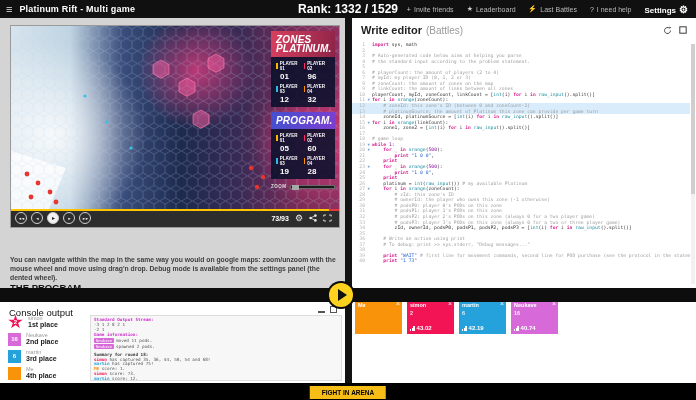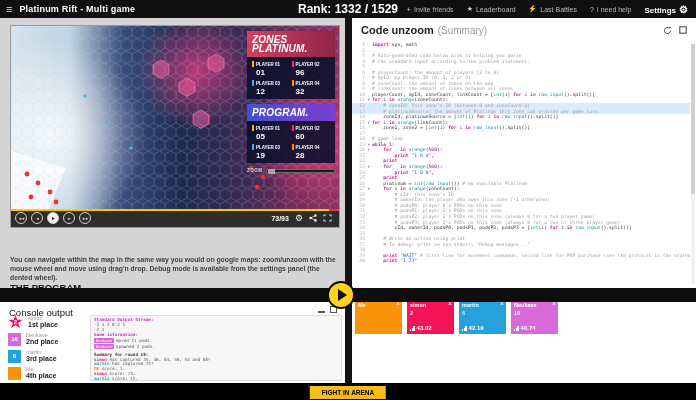--- a/index.html
+++ b/index.html
@@ -33,21 +33,21 @@
   #progress .done { position:absolute; left:0; top:0; height:2px; width:318px; background:#ffc400; }
   #progress .tip  { position:absolute; right:0; top:0; height:2px; width:10px; background:#e23a3a; }
   .ctl-btn { width:12px; height:12px; border-radius:50%; border:1px solid #cfcfcf; color:#e8e8e8; font-size:4px; display:flex; align-items:center; justify-content:center; margin-left:4px; cursor:pointer; background:transparent; letter-spacing:-1px; }
   .ctl-btn.play { background:#f2f2f2; color:#222; font-size:5px; }
   #ctl-right { margin-left:auto; display:flex; align-items:center; gap:6px; padding-right:7px; color:#fff; }
   #frame-counter { font-size:7px; font-weight:bold; }
   #ctl-gear { font-size:9px; color:#e8e8e8; cursor:pointer; line-height:1; }
   .svg-icon { display:block; cursor:pointer; }
 
   
-  #overlay-col { position:absolute; top:5px; right:4px; width:88px; }
+  #overlay-col { position:absolute; top:5px; right:4px; width:64px; }
   .game-panel { margin-bottom:5px; }
   .panel-head { color:#fff; font-weight:bold; font-style:italic; font-size:10px; line-height:9px; padding:4px 5px; letter-spacing:.2px; transform-origin:left; }
   .zones-head { background:linear-gradient(100deg,#d8405f 0%,#8e2448 100%); }
   .plat-head  { background:linear-gradient(100deg,#4350cf 0%,#7b3fd0 100%); }
   .panel-body { background:rgba(9,16,43,.88); padding:4px 8px 3px 5px; display:grid; grid-template-columns:1fr 1fr; gap:3px 4px; }
   .pstat .plabel { display:flex; align-items:center; gap:2px; font-size:4.5px; font-weight:bold; color:#fff; }
   .pstat .pbar { width:2px; height:6px; }
   .pstat .pvalue { color:#fff; font-weight:bold; font-size:8px; margin:1px 0 0 4px; }
   #zoom-row { display:flex; align-items:center; gap:3px; margin-top:2px; }
   #zoom-label { color:#ddd; font-size:4.5px; font-weight:bold; letter-spacing:.5px; }
@@ -308,22 +308,22 @@
       </div>
     </div>
 
 
     <div id="viewer-desc">You can navigate within the map in the same way you would on google maps: zoom/unzoom with the mouse wheel and move using drag'n drop. Debug mode is available from the settings panel (the dented wheel).</div>
     <div id="section-heading">THE PROGRAM</div>
   </div>
 
   <div id="right-pane">
     <div id="editor-head">
-      <span id="editor-title">Code unzoom</span>
-      <span id="editor-lang">(Summary)</span>
+      <span id="editor-title">Write editor</span>
+      <span id="editor-lang">(Battles)</span>
       <div id="editor-icons">
         <svg class="svg-icon" width="9" height="9" viewBox="0 0 12 12">
           <path d="M10 6 A4 4 0 1 1 8.5 2.9" fill="none" stroke="#444" stroke-width="1.3"></path>
           <path d="M8.2 0.8 L8.8 3.4 L11.2 2.4 Z" fill="#444"></path>
         </svg>
         <svg class="svg-icon" width="8" height="8" viewBox="0 0 10 10">
           <rect x="1" y="1" width="8" height="8" fill="none" stroke="#444" stroke-width="1.3"></rect>
         </svg>
       </div>
     </div>

